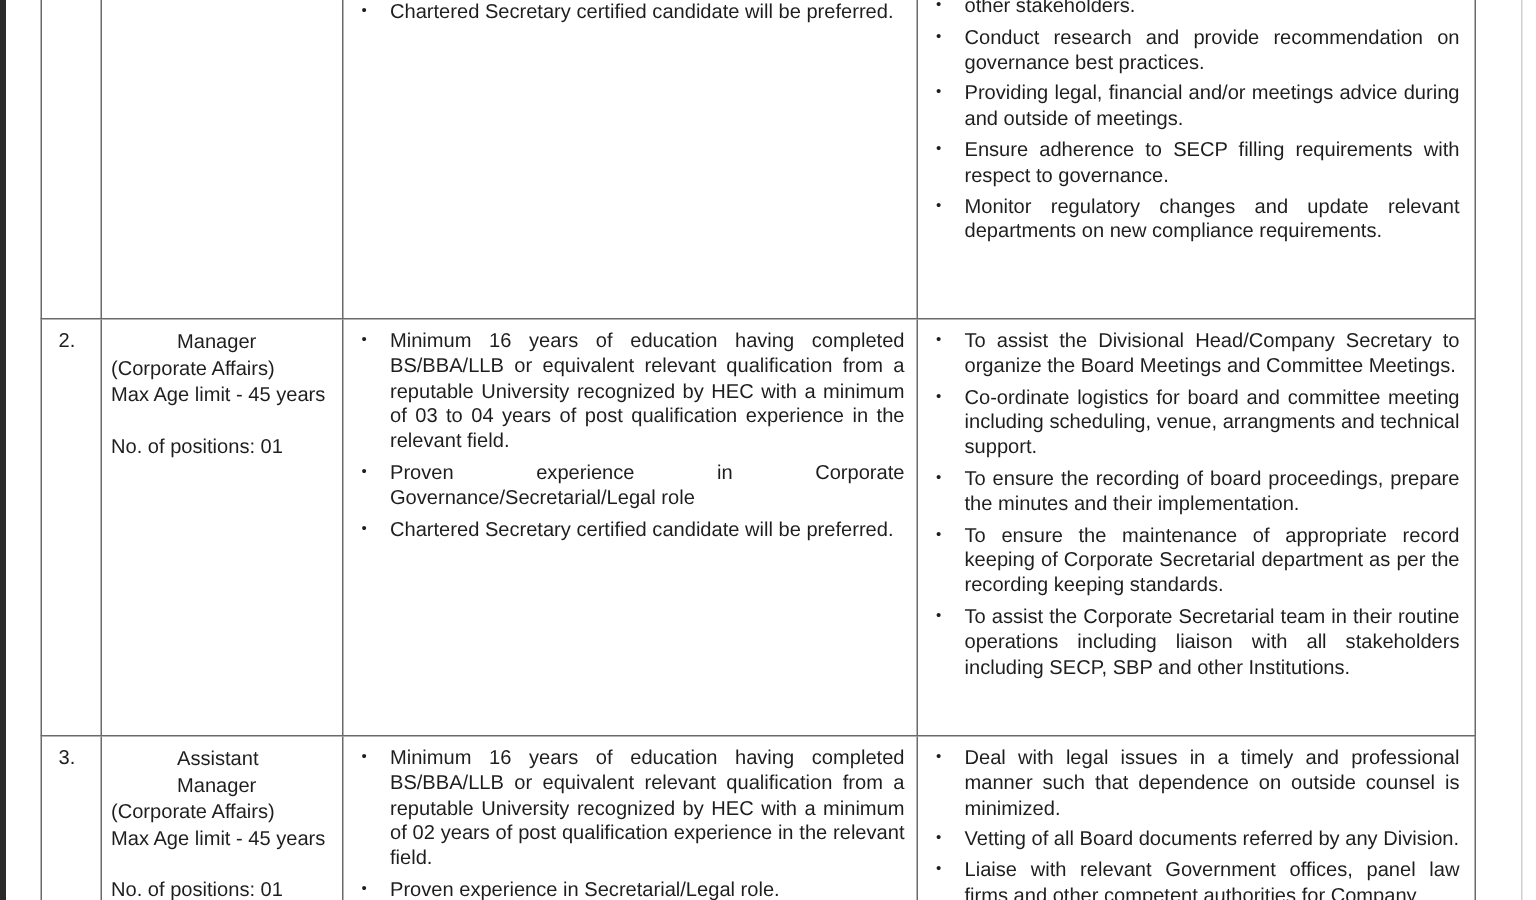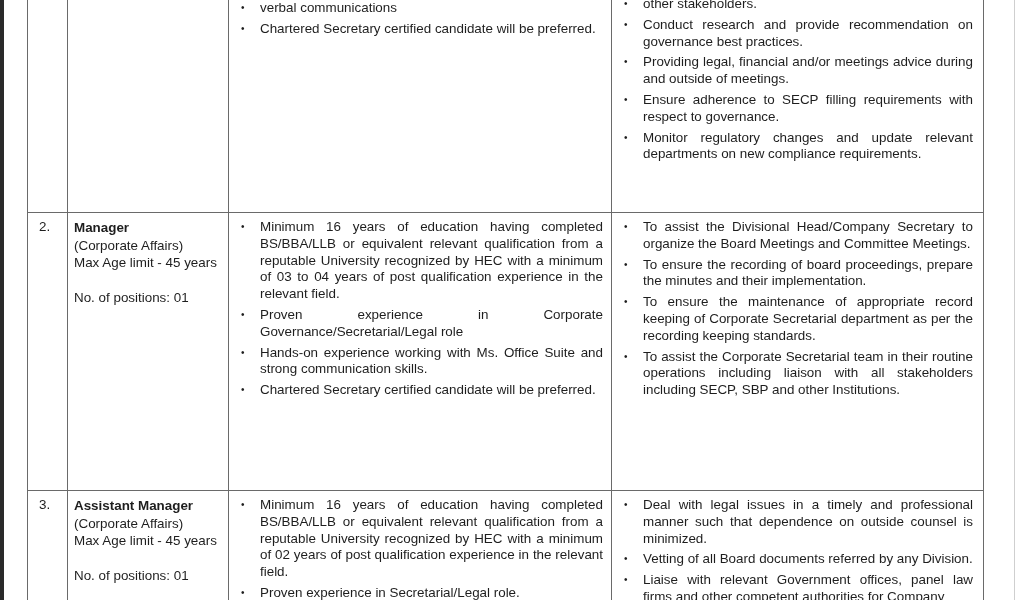--- a/index.html
+++ b/index.html
@@ -13,37 +13,36 @@
   .table { position: absolute; left: 27px; top: -16px; width: 957px; }
   .row { display: flex; border-left: 1.5px solid #6a6a6a; border-right: 1.5px solid #6a6a6a; border-bottom: 1.5px solid #6a6a6a; }
   .cell { box-sizing: border-box; }
   .c-no { width: 40px; border-right: 1.5px solid #6a6a6a; padding: 6px 0 0 11px; }
   .c-pos { width: 161px; border-right: 1.5px solid #6a6a6a; padding: 6px 0 0 6px; line-height: 17.5px; }
   .c-req { width: 383px; border-right: 1.5px solid #6a6a6a; padding: 6px 8px 0 11px; }
   .c-resp { flex: 1; padding: 6px 10px 0 11px; }
   ul { list-style: none; margin: 0; padding: 0; }
   li { position: relative; padding-left: 20px; line-height: 16.8px; text-align: justify; margin-bottom: 4px; }
   li::before { content: "\2022"; position: absolute; left: 1px; top: 0; font-size: 10px; }
-  .bold { font-weight: bold; }
+  .bold { font-weight: normal; margin-left: 44px; }
   .gap { height: 17px; }
 </style>
 </head>
 <body>
 
 <div class="left-bar"></div>
 <div class="right-bar"></div>
 
 <div class="table">
 
   <div class="row" style="height:228px;">
     <div class="cell c-no"></div>
     <div class="cell c-pos"></div>
     <div class="cell c-req" style="padding-top:16px;">
       <ul>
-        <li style="padding-left:20px;"><span>verbal communications</span></li>
         <li><span>Chartered Secretary certified candidate will be preferred.</span></li>
       </ul>
     </div>
     <div class="cell c-resp" style="padding-top:12px;">
       <ul>
         <li><span>other stakeholders.</span></li>
         <li><span>Conduct research and provide recommendation on governance best practices.</span></li>
         <li><span>Providing legal, financial and/or meetings advice during and outside of meetings.</span></li>
         <li><span>Ensure adherence to SECP filling requirements with respect to governance.</span></li>
         <li><span>Monitor regulatory changes and update relevant departments on new compliance requirements.</span></li>
@@ -57,27 +56,27 @@
       <div class="bold">Manager</div>
       <div>(Corporate Affairs)</div>
       <div>Max Age limit - 45 years</div>
       <div class="gap"></div>
       <div>No. of positions:  01</div>
     </div>
     <div class="cell c-req">
       <ul>
         <li><span>Minimum 16 years of education having completed BS/BBA/LLB or equivalent relevant qualification from a reputable University recognized by HEC with a minimum of 03 to 04 years of post qualification experience in the relevant field.</span></li>
         <li><span>Proven experience in Corporate Governance/Secretarial/Legal role</span></li>
-        <li><span>Hands-on experience working with Ms. Office Suite and strong communication skills.</span></li>
         <li><span>Chartered Secretary certified candidate will be preferred.</span></li>
       </ul>
     </div>
     <div class="cell c-resp">
       <ul>
         <li><span>To assist the Divisional Head/Company Secretary to organize the Board Meetings and Committee Meetings.</span></li>
+        <li><span>Co-ordinate logistics for board and committee meeting including scheduling, venue, arrangments and technical support.</span></li>
         <li><span>To ensure the recording of board proceedings, prepare the minutes and their implementation.</span></li>
         <li><span>To ensure the maintenance of appropriate record keeping of Corporate Secretarial department as per the recording keeping standards.</span></li>
         <li><span>To assist the Corporate Secretarial team in their routine operations including liaison with all stakeholders including SECP, SBP and other Institutions.</span></li>
       </ul>
     </div>
   </div>
 
   <div class="row" style="height:200px; border-bottom:none;">
     <div class="cell c-no">3.</div>
     <div class="cell c-pos">

